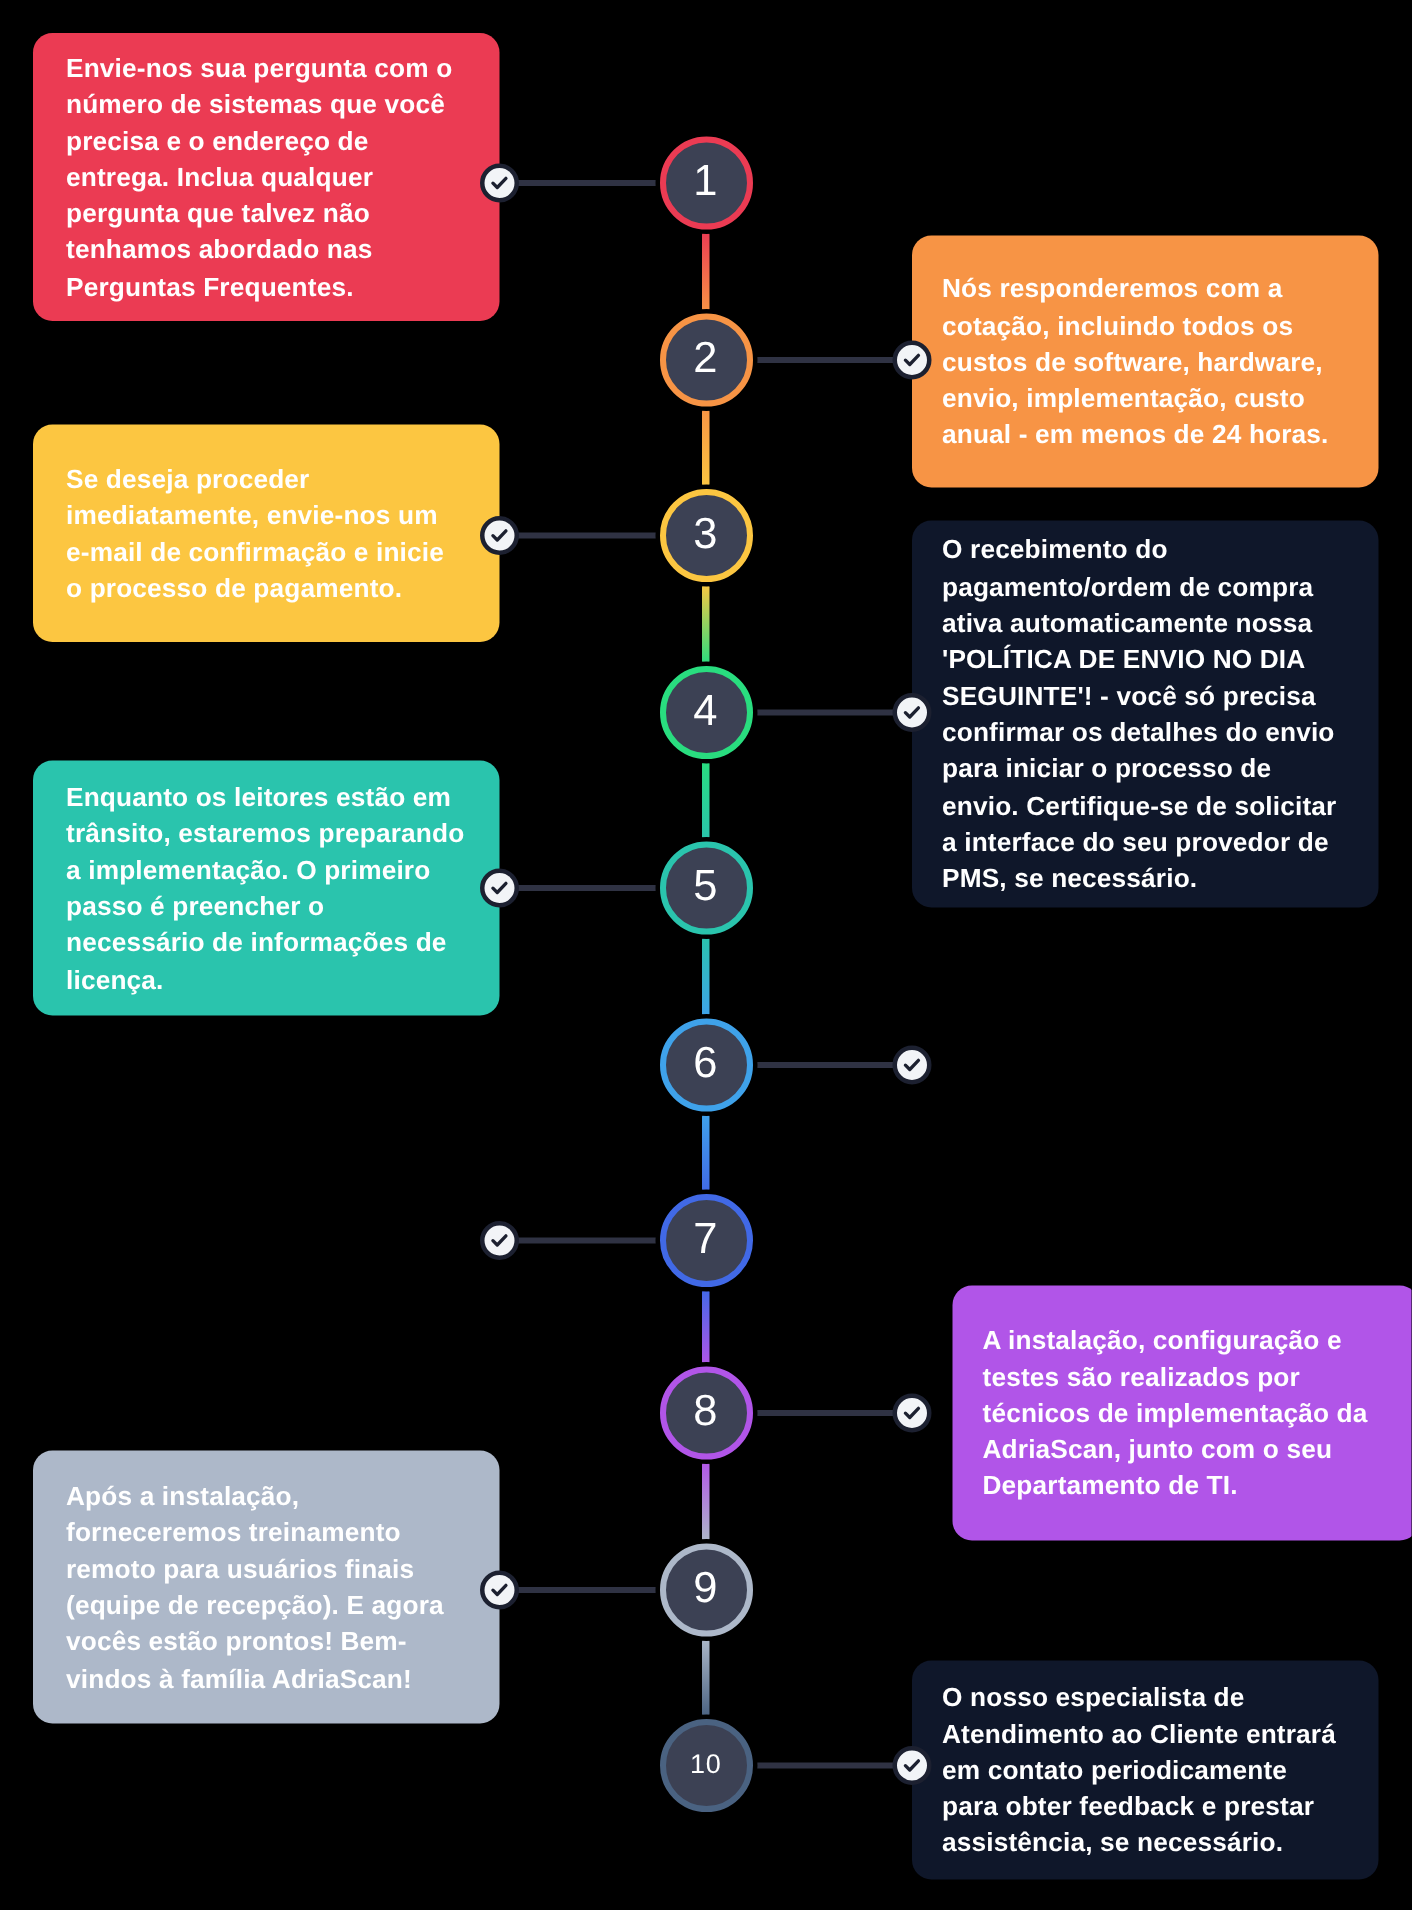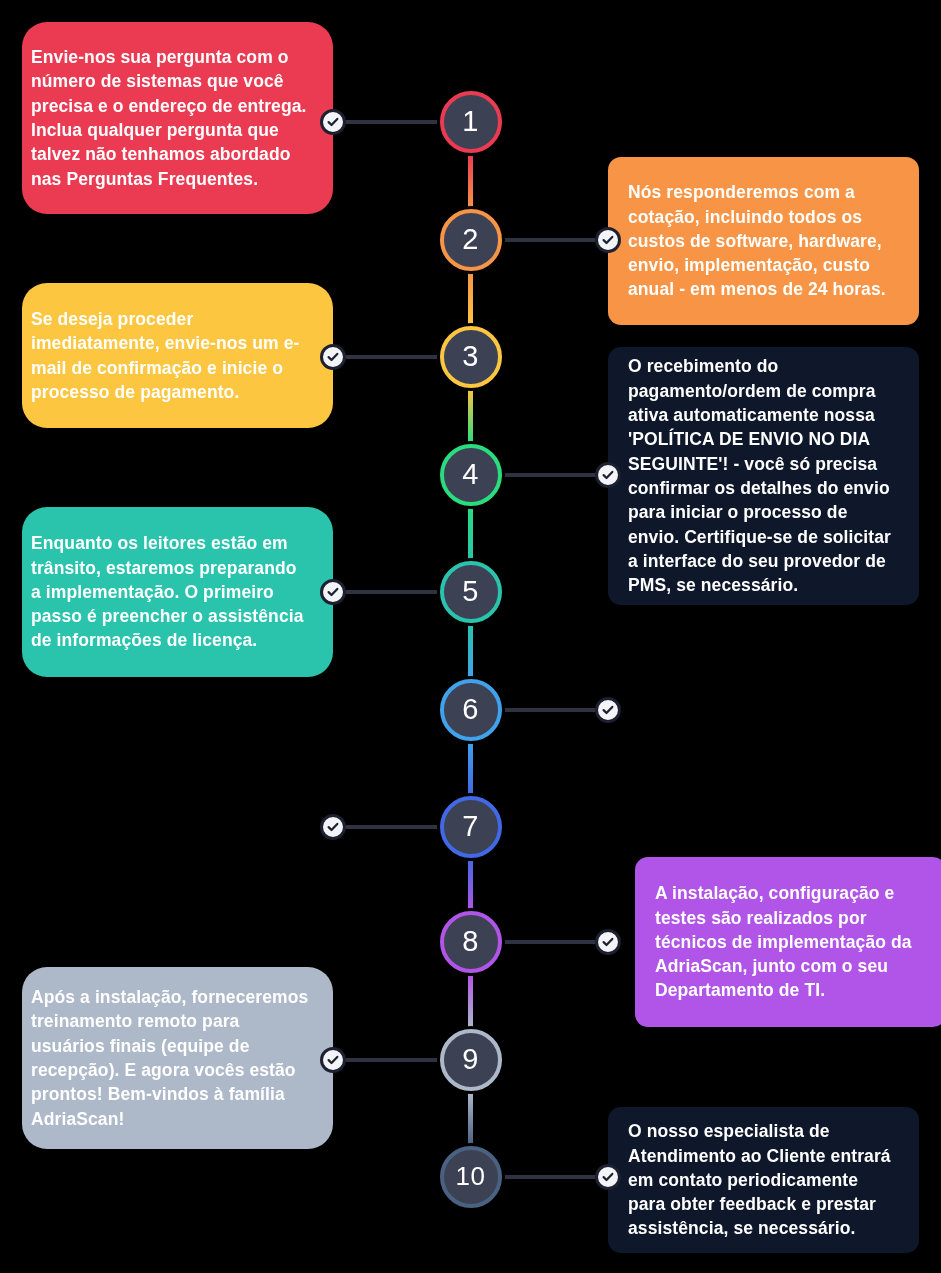--- a/index.html
+++ b/index.html
@@ -48,21 +48,21 @@
   .node-num {
     color: #ffffff;
     font-size: 29px;
     font-weight: 400;
     line-height: 1;
     letter-spacing: 0.5px;
     font-family: "Liberation Sans", sans-serif;
     position: relative;
     top: -1px;
   }
-  .node-num.two-digit { font-size: 26px; }
+  .node-num.two-digit { font-size: 18px; }
 
   
   .hconn {
     position: absolute;
     height: 4px;
     background: #2f3243;
     z-index: 3;
   }
 
   
@@ -91,21 +91,21 @@
     letter-spacing: 0.1px;
     z-index: 4;
     display: flex;
     align-items: center;
   }
   .card-text {
     display: block;
     width: 100%;
     white-space: pre-line;
   }
-  .card.left  { padding: 18px 22px 18px 9px; border-radius: 25px; }
+  .card.left  { padding: 18px 22px 18px 22px; }
   .card.right { padding: 18px 20px 18px 20px; }
 </style>
 </head>
 <body>
 
 <div id="timeline">
     <div class="spine-seg" style="top: 154px; height: 54px; background: linear-gradient(rgb(235, 59, 83), rgb(247, 148, 69));"></div>
     <div class="spine-seg" style="top: 272px; height: 53px; background: linear-gradient(rgb(247, 148, 69), rgb(252, 198, 65));"></div>
     <div class="spine-seg" style="top: 389px; height: 54px; background: linear-gradient(rgb(252, 198, 65), rgb(41, 221, 127));"></div>
     <div class="spine-seg" style="top: 507px; height: 53px; background: linear-gradient(rgb(41, 221, 127), rgb(42, 196, 173));"></div>
@@ -130,21 +130,21 @@
     <div class="card right" style="left: 608px; top: 157px; width: 311px; height: 168px; background: rgb(247, 148, 69); justify-content: flex-end;">
       <span class="card-text">Nós responderemos com a cotação, incluindo todos os custos de software, hardware, envio, implementação, custo anual - em menos de 24 horas.</span>
     </div>
     <div class="card left" style="left: 22px; top: 283px; width: 311px; height: 145px; background: rgb(252, 198, 65);">
       <span class="card-text">Se deseja proceder imediatamente, envie-nos um e-mail de confirmação e inicie o processo de pagamento.</span>
     </div>
     <div class="card right" style="left: 608px; top: 347px; width: 311px; height: 258px; background: #0f172a;">
       <span class="card-text">O recebimento do pagamento/ordem de compra ativa automaticamente nossa 'POLÍTICA DE ENVIO NO DIA SEGUINTE'! - você só precisa confirmar os detalhes do envio para iniciar o processo de envio. Certifique-se de solicitar a interface do seu provedor de PMS, se necessário.</span>
     </div>
     <div class="card left" style="left: 22px; top: 507px; width: 311px; height: 170px; background: rgb(42, 196, 173);">
-      <span class="card-text">Enquanto os leitores estão em trânsito, estaremos preparando a implementação. O primeiro passo é preencher o assistência de informações de licença.</span>
+      <span class="card-text">Enquanto os leitores estão em trânsito, estaremos preparando a implementação. O primeiro passo é preencher o necessário de informações de licença.</span>
     </div>
     <div class="card right" style="left: 608px; top: 857px; width: 311px; height: 170px; background: rgb(177, 85, 232); margin-left: 27px;">
       <span class="card-text">A instalação, configuração e testes são realizados por técnicos de implementação da AdriaScan, junto com o seu Departamento de TI.</span>
     </div>
     <div class="card left" style="left: 22px; top: 967px; width: 311px; height: 182px; background: rgb(173, 184, 201);">
       <span class="card-text">Após a instalação, forneceremos treinamento remoto para usuários finais (equipe de recepção). E agora vocês estão prontos! Bem-vindos à família AdriaScan!</span>
     </div>
     <div class="card right" style="left: 608px; top: 1107px; width: 311px; height: 146px; background: #0f172a;">
       <span class="card-text">O  nosso especialista de Atendimento ao Cliente entrará em contato periodicamente para obter feedback e prestar assistência, se necessário.</span>
     </div>

